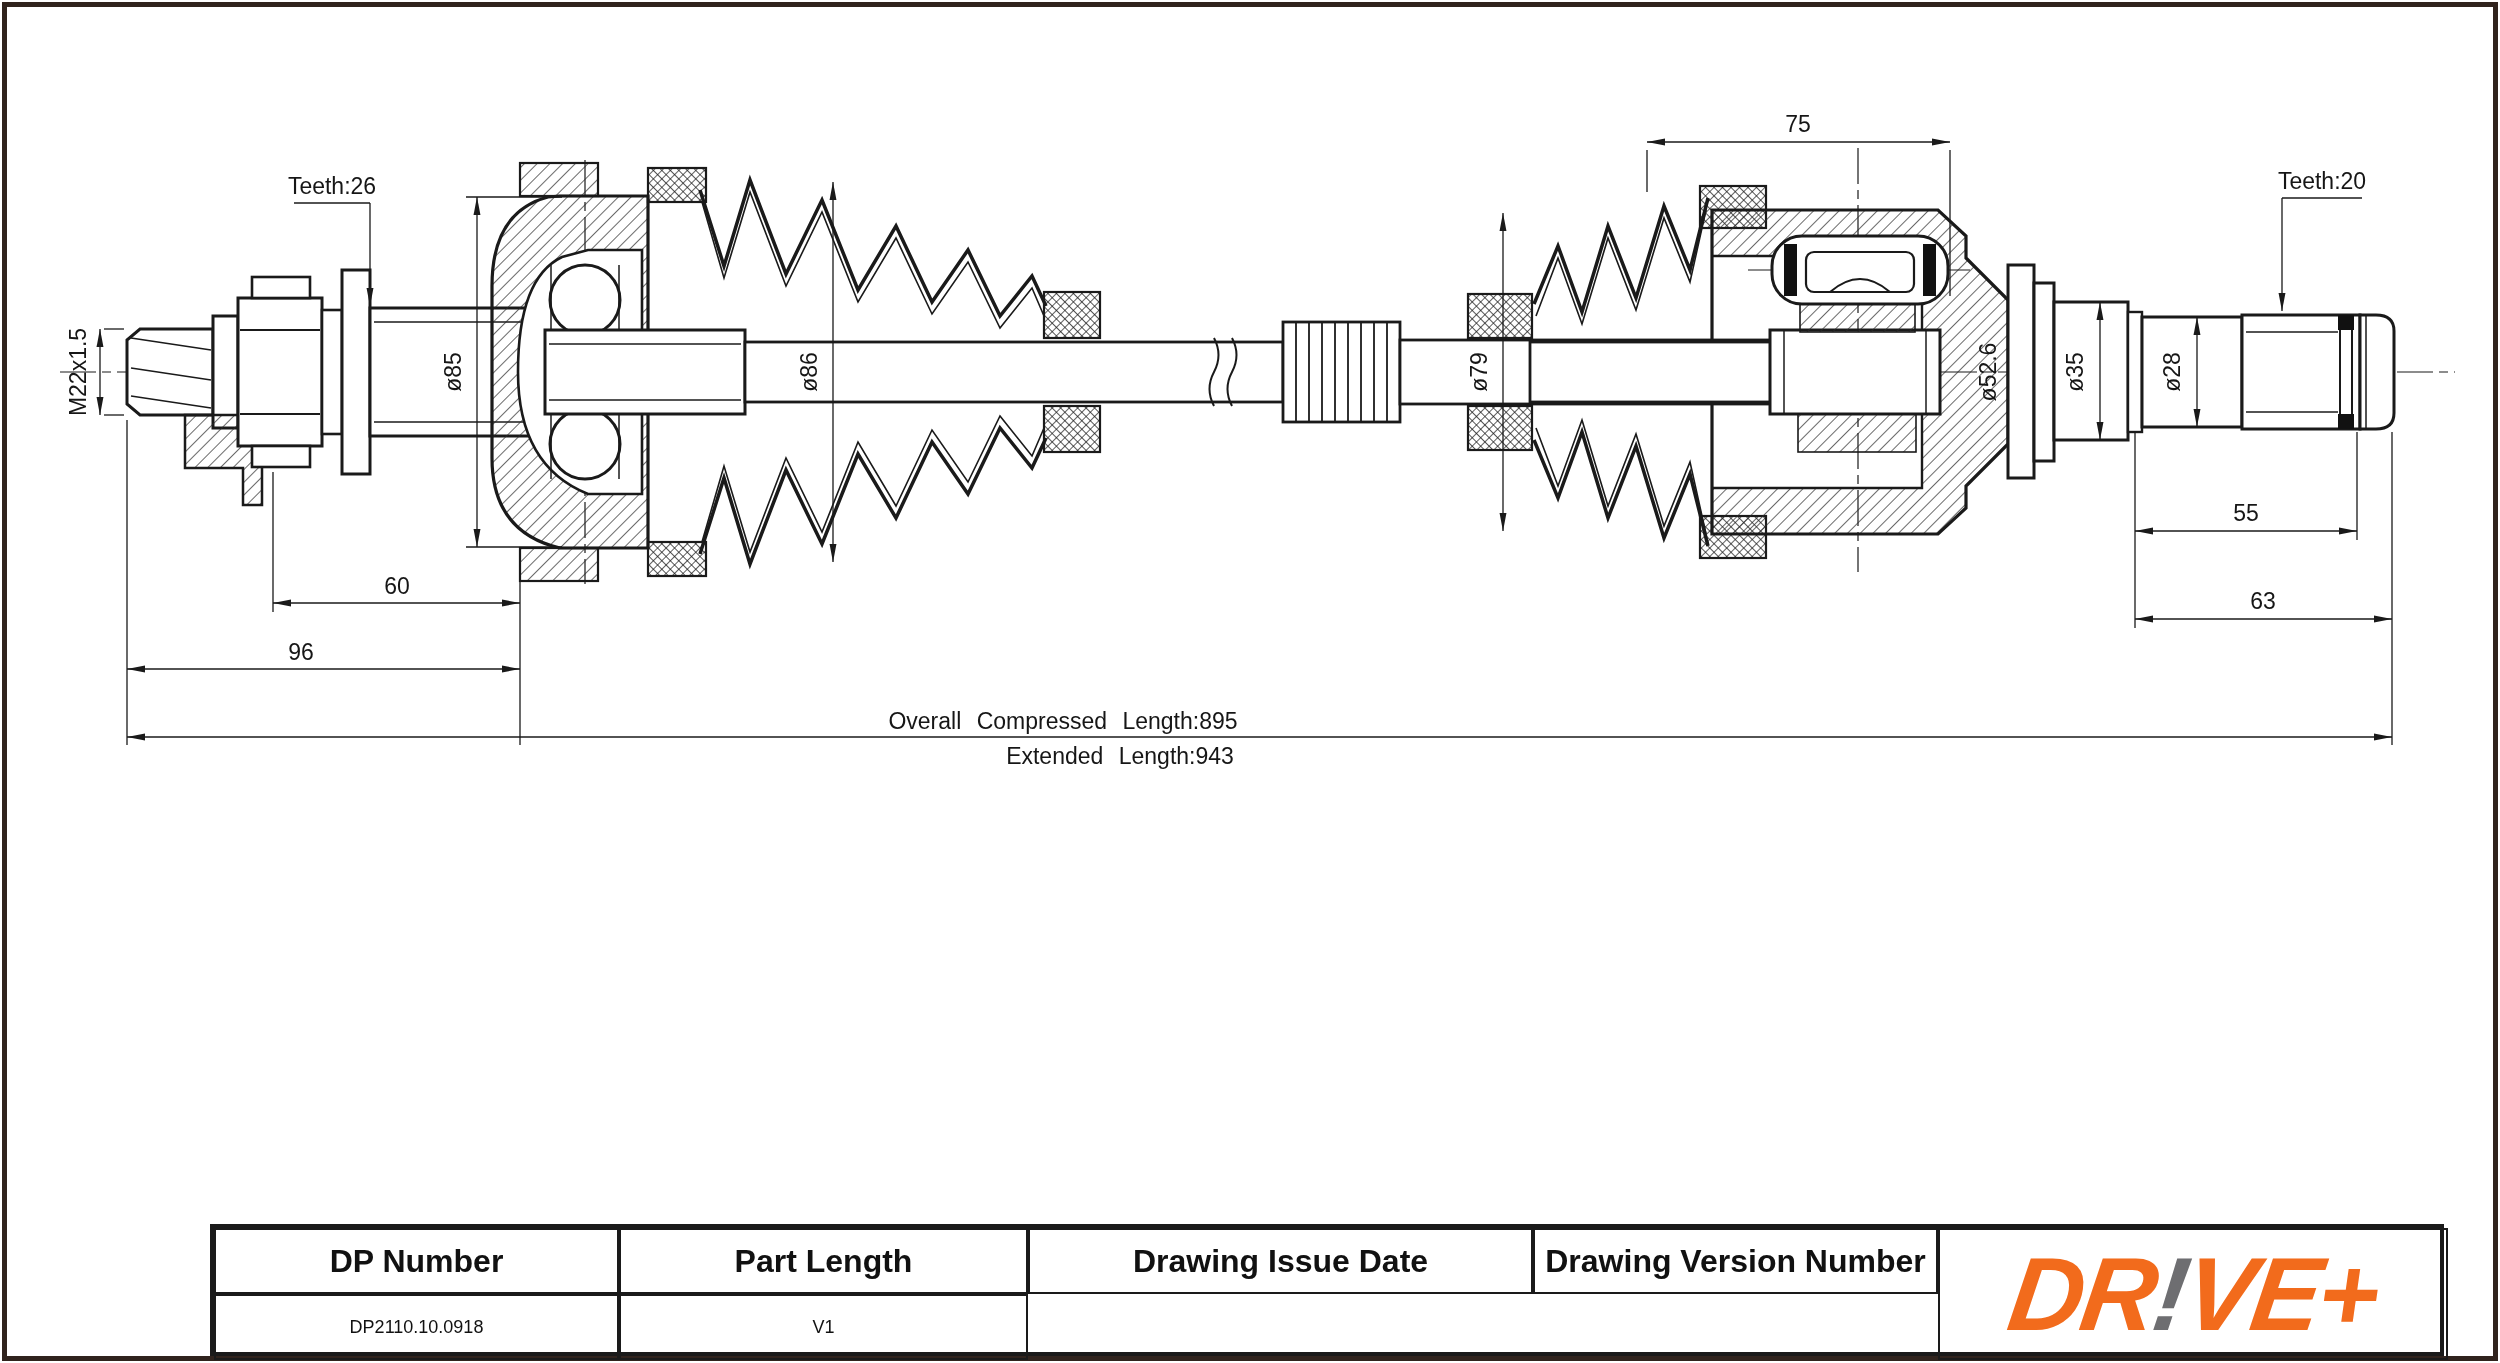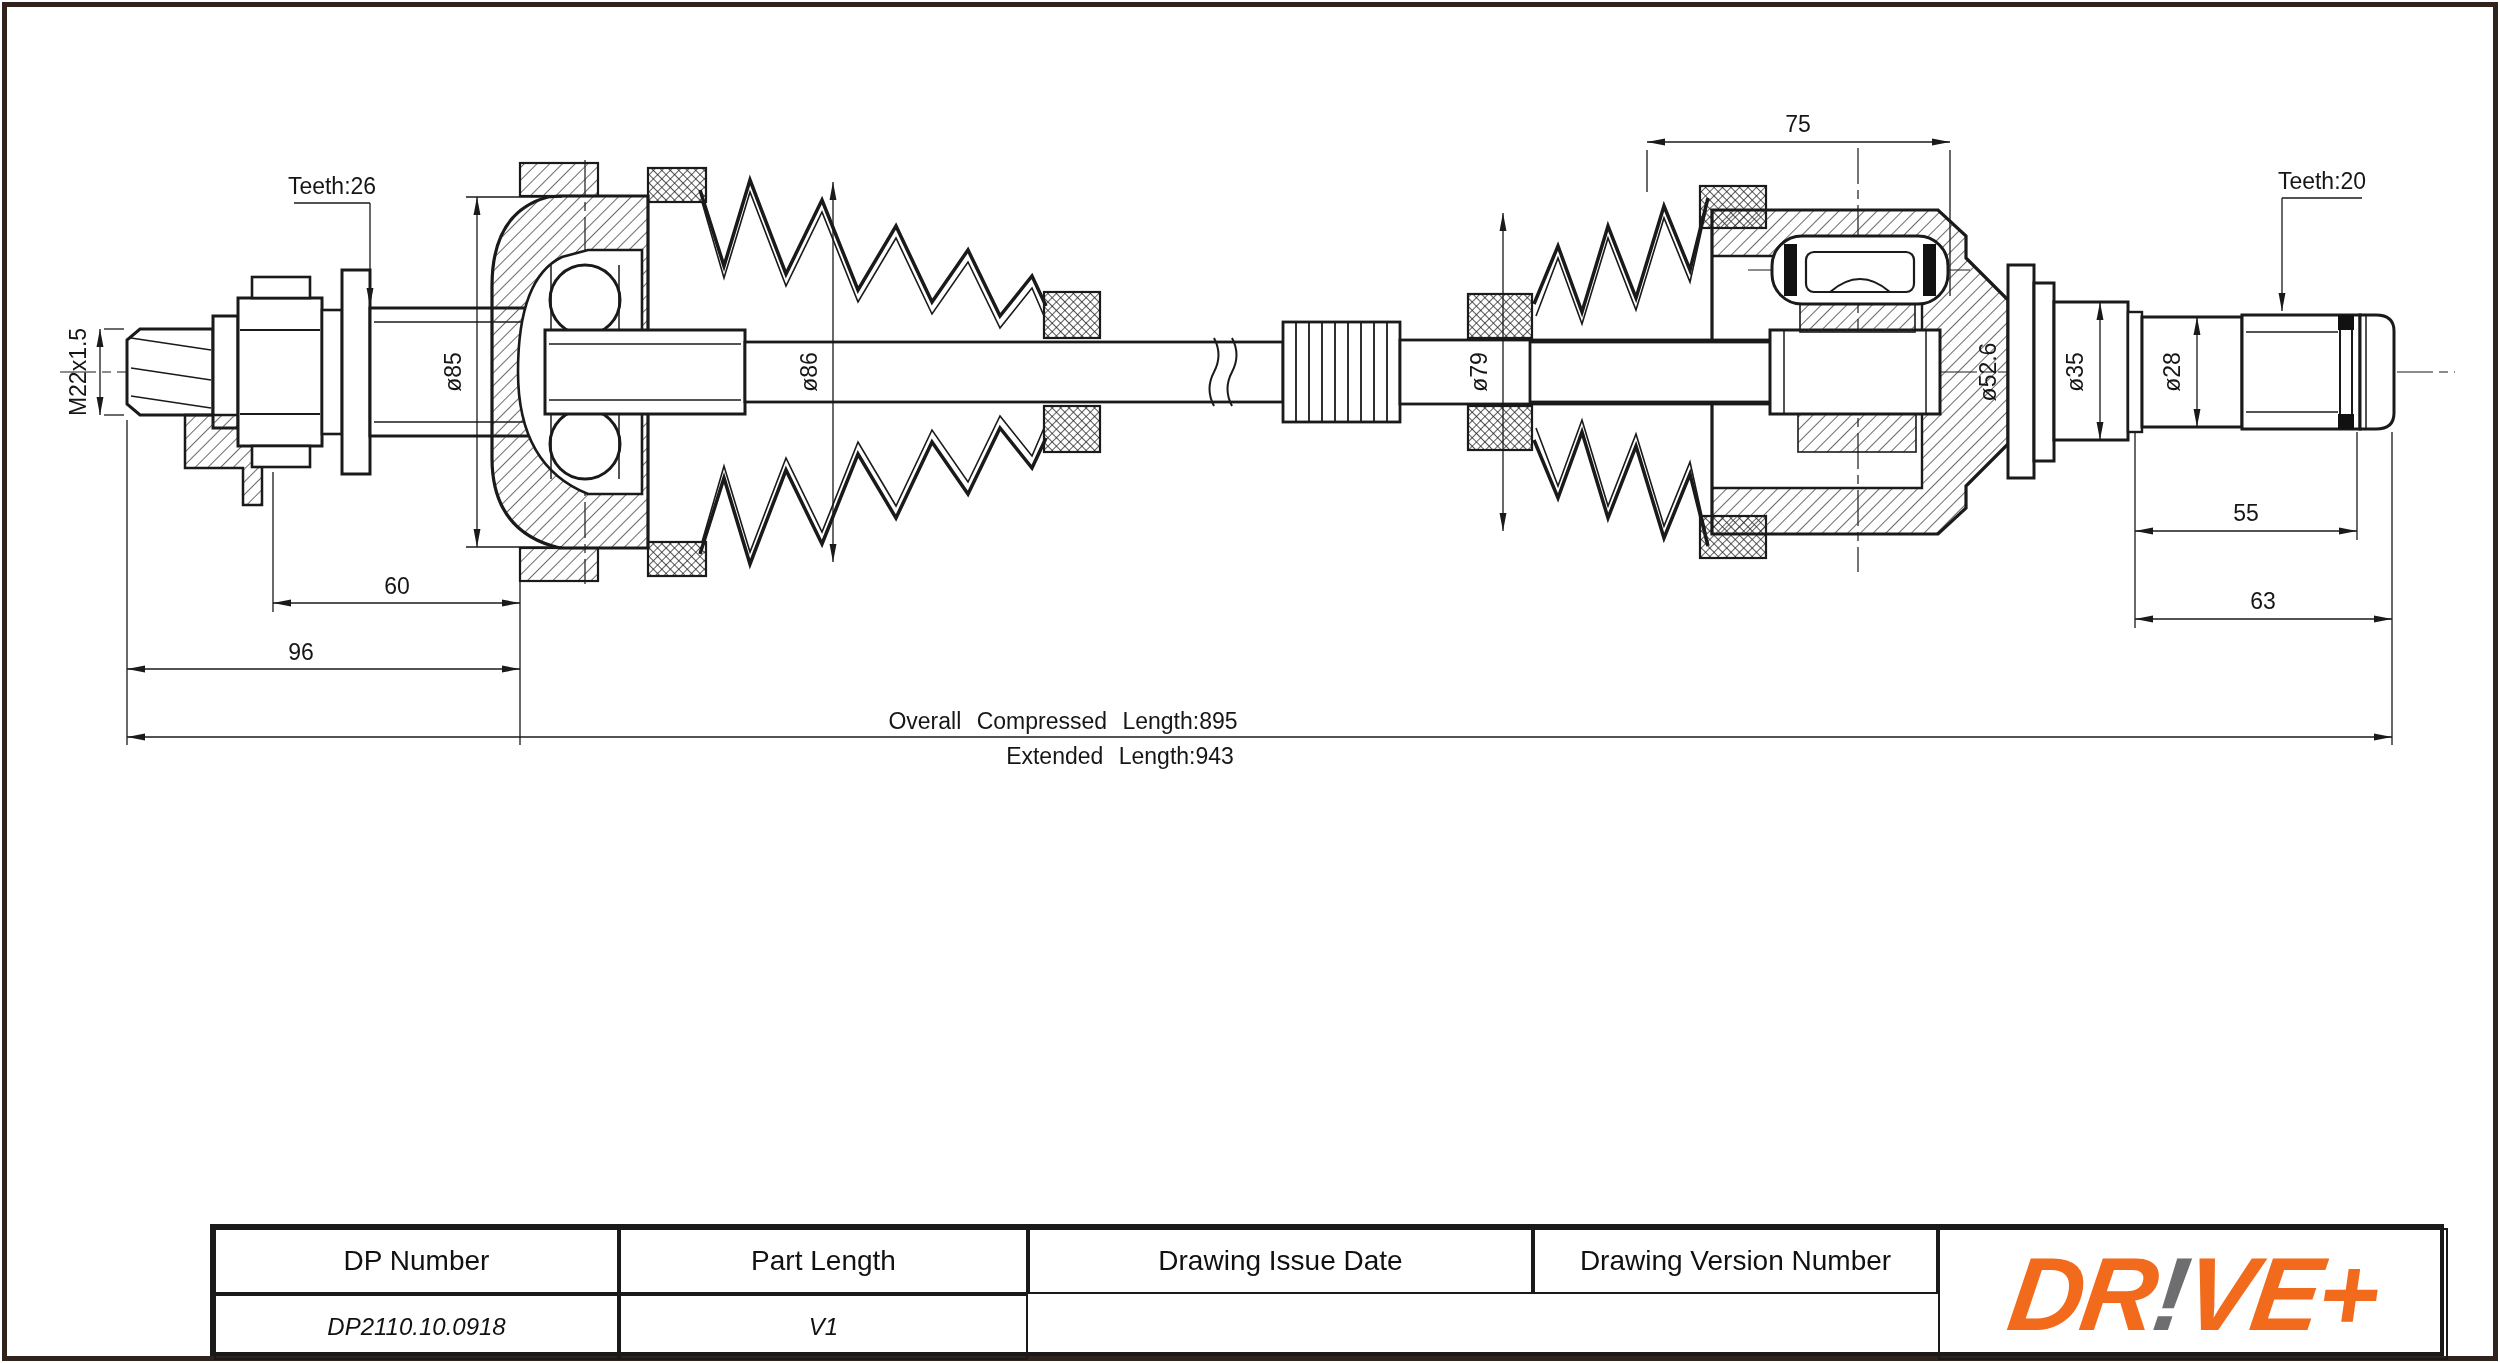--- a/index.html
+++ b/index.html
@@ -8,22 +8,22 @@
   .frame{position:absolute;left:2px;top:2px;right:2px;bottom:2px;border:5px solid #30231d;box-sizing:border-box;}
   svg{position:absolute;left:0;top:0;}
   svg text{font-family:"Liberation Sans", sans-serif;fill:#161616;font-size:23px;}
   .dimw{word-spacing:9px;}
   
   .tblock{position:absolute;left:210px;top:1224px;width:2234px;height:132px;box-sizing:border-box;
           display:grid;grid-template-columns:405px 409px 505px 405px 510px;grid-template-rows:66px 66px;
           border:4px solid #1a1a1a;background:#fff;}
   .tcell{box-sizing:border-box;border:2px solid #1a1a1a;display:flex;align-items:center;justify-content:center;
          color:#111;white-space:nowrap;overflow:hidden;}
-  .thead{font-weight:normal;font-size:28px;}
-  .tval{font-size:24px;font-style:italic;}
+  .thead{font-weight:bold;font-size:32px;}
+  .tval{font-size:18px;}
   .tlogo{grid-column:5;grid-row:1/3;}
   .logo{font-weight:bold;font-style:italic;font-size:104px;letter-spacing:-3px;
         transform:skewX(-8deg);line-height:1;white-space:nowrap;}
   .logo .o{color:#F26B1C;}
   .logo .g{color:#6E6E71;}
 </style>
 </head>
 <body>
 
 <div class="sheet">

